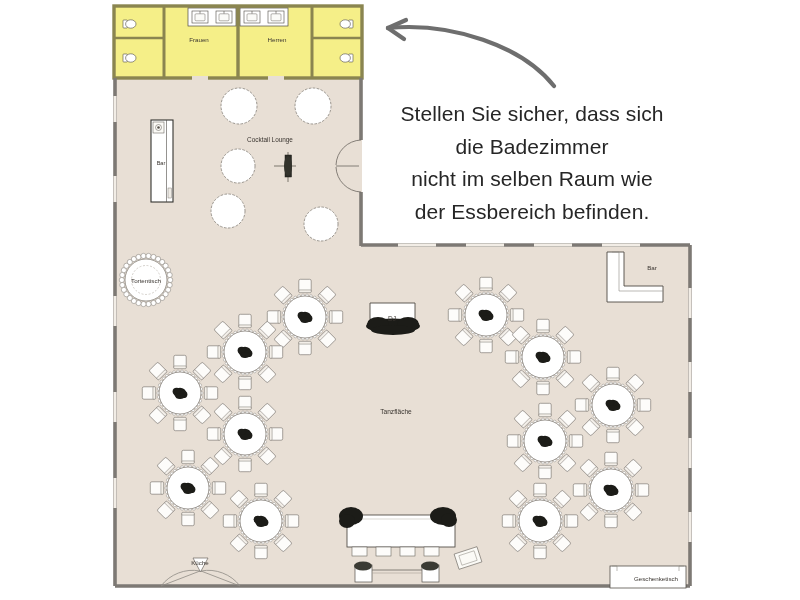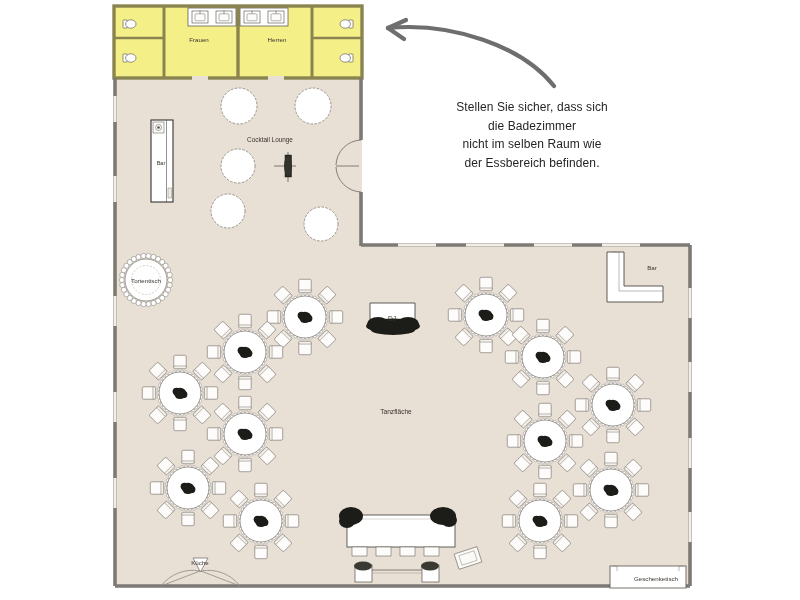--- a/index.html
+++ b/index.html
@@ -16,21 +16,21 @@
     background: #ffffff;
   }
   #plan-svg { position: absolute; left: 0; top: 0; }
 
   .annotation {
     position: absolute;
     left: 382px; top: 98px;
     width: 300px;
     text-align: center;
     font-family: "Liberation Sans", sans-serif;
-    font-size: 12px;
+    font-size: 21px;
     line-height: 1.55;
     color: #262626;
     letter-spacing: 0.1px;
     white-space: pre-line;
   }
   .plan-label {
     position: absolute;
     color: #3a3530;
     font-family: "Liberation Sans", sans-serif;
     white-space: nowrap;

